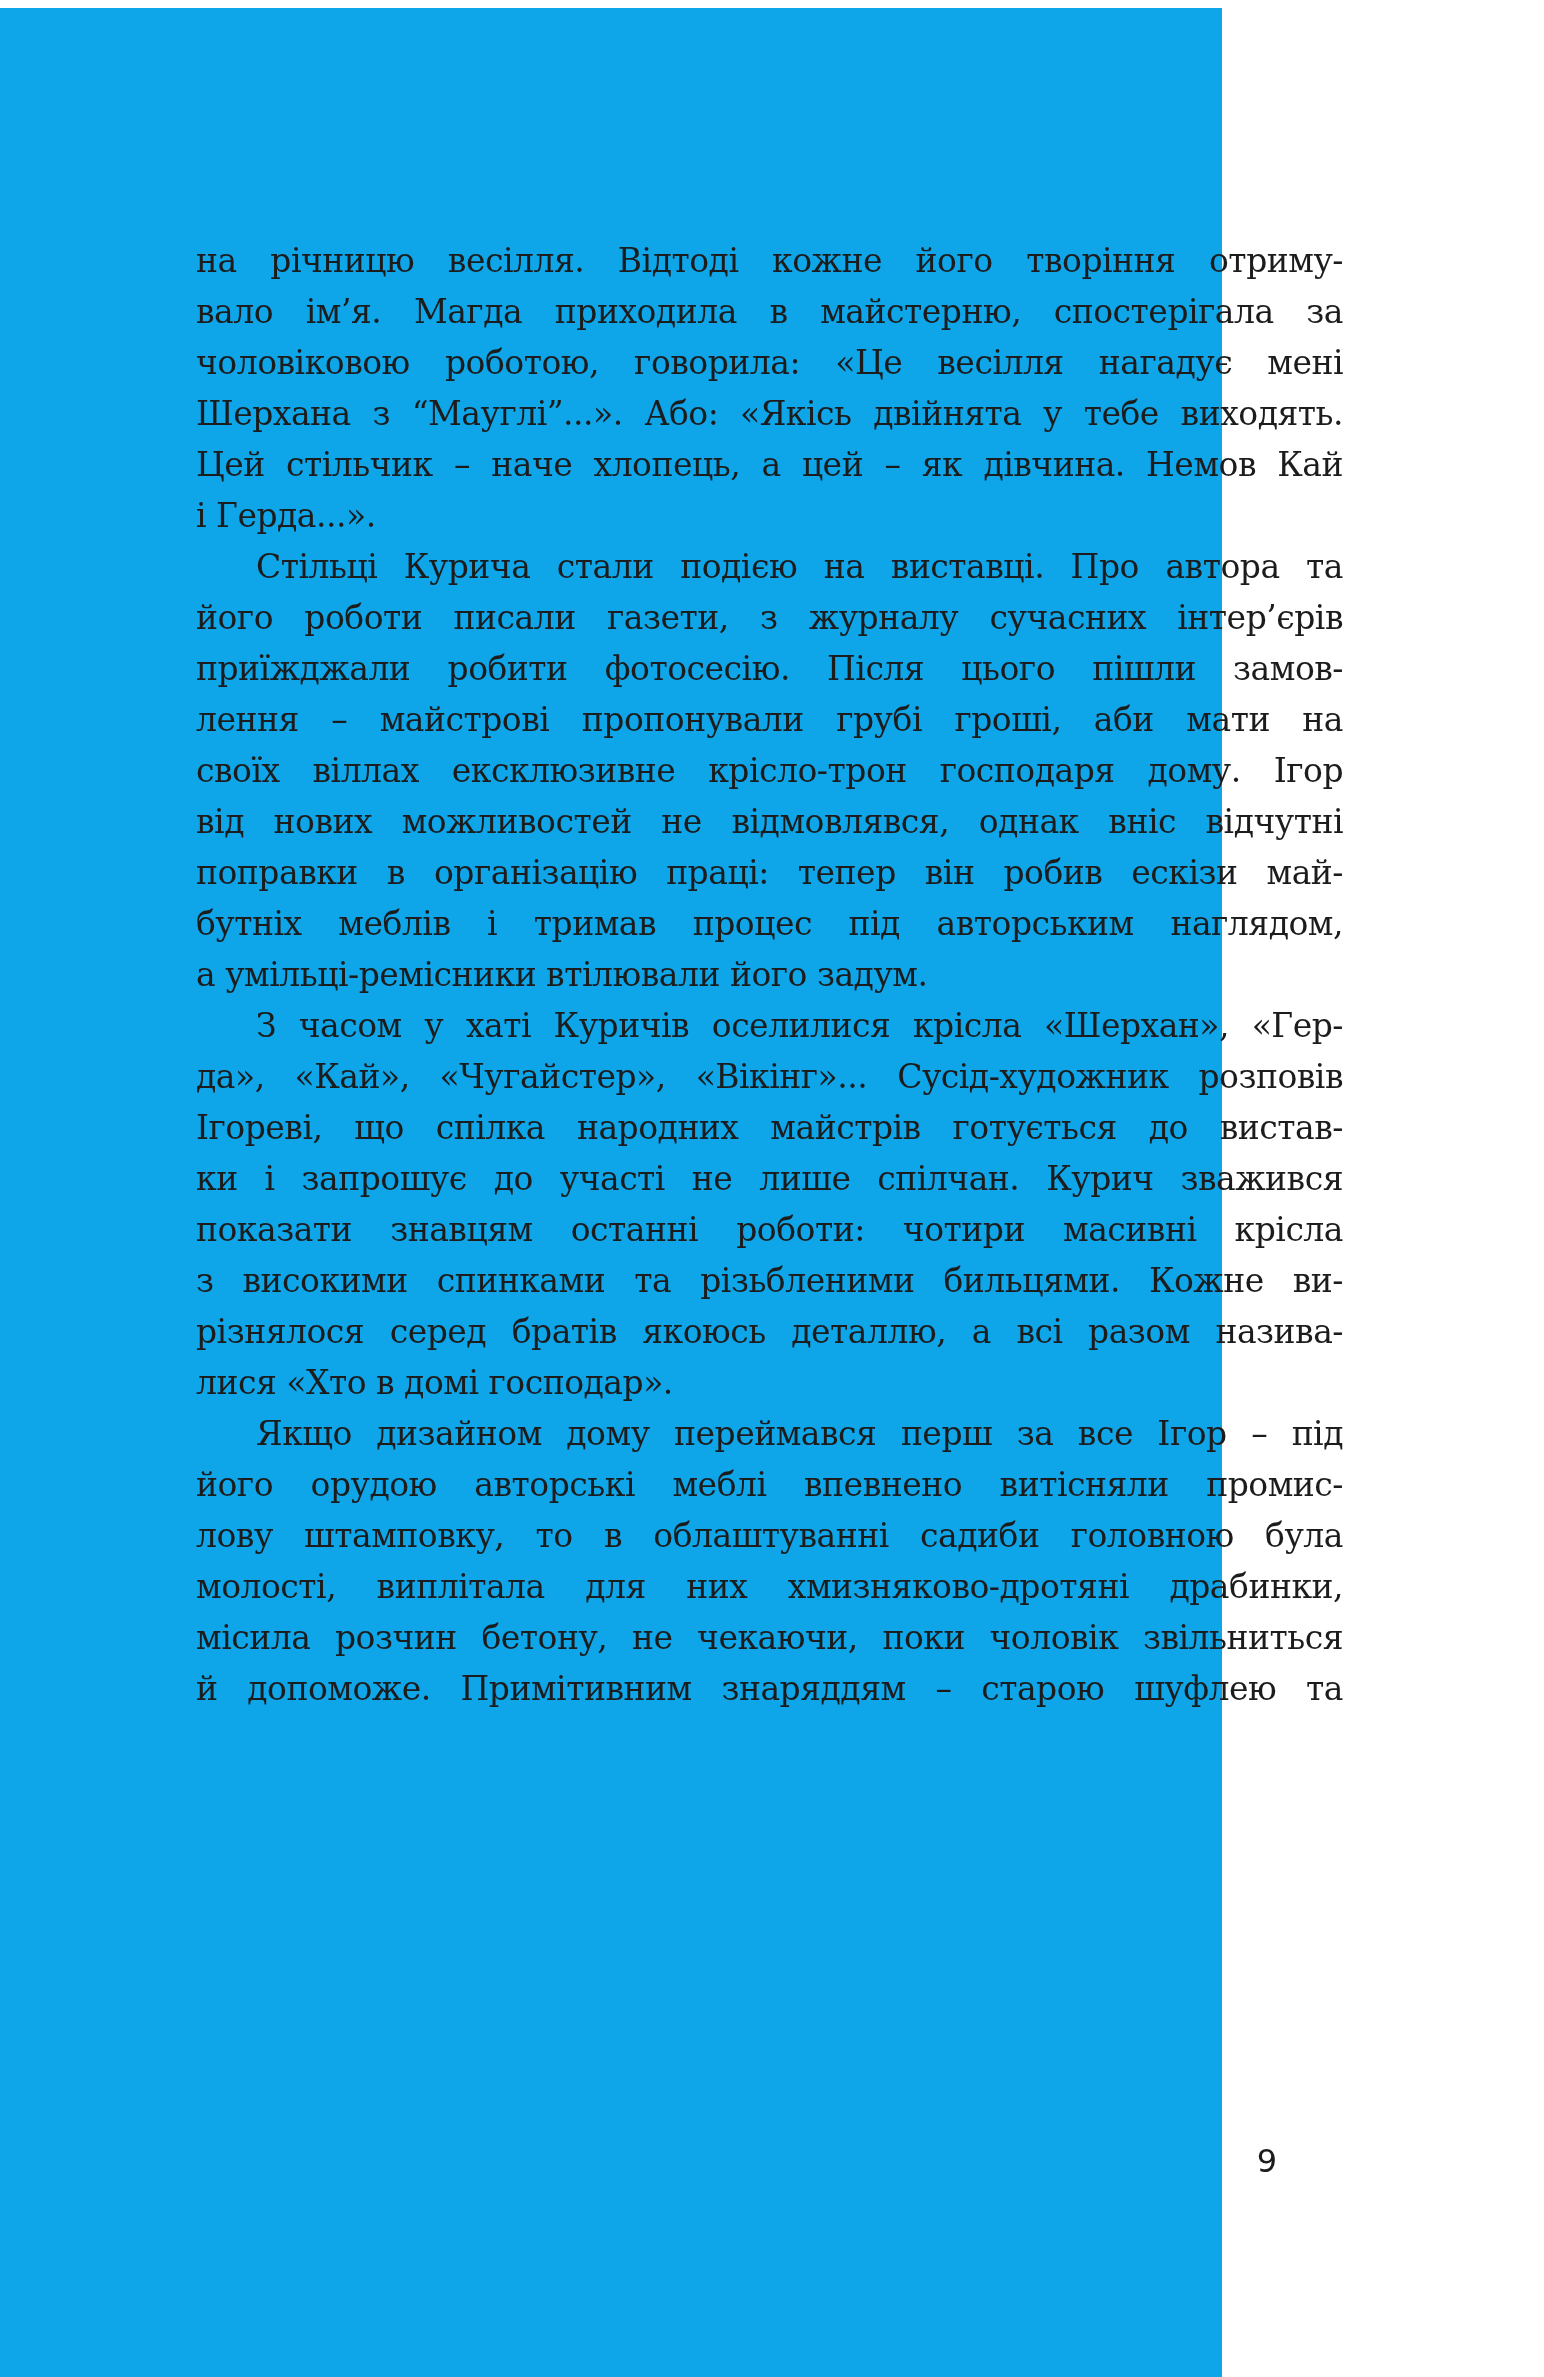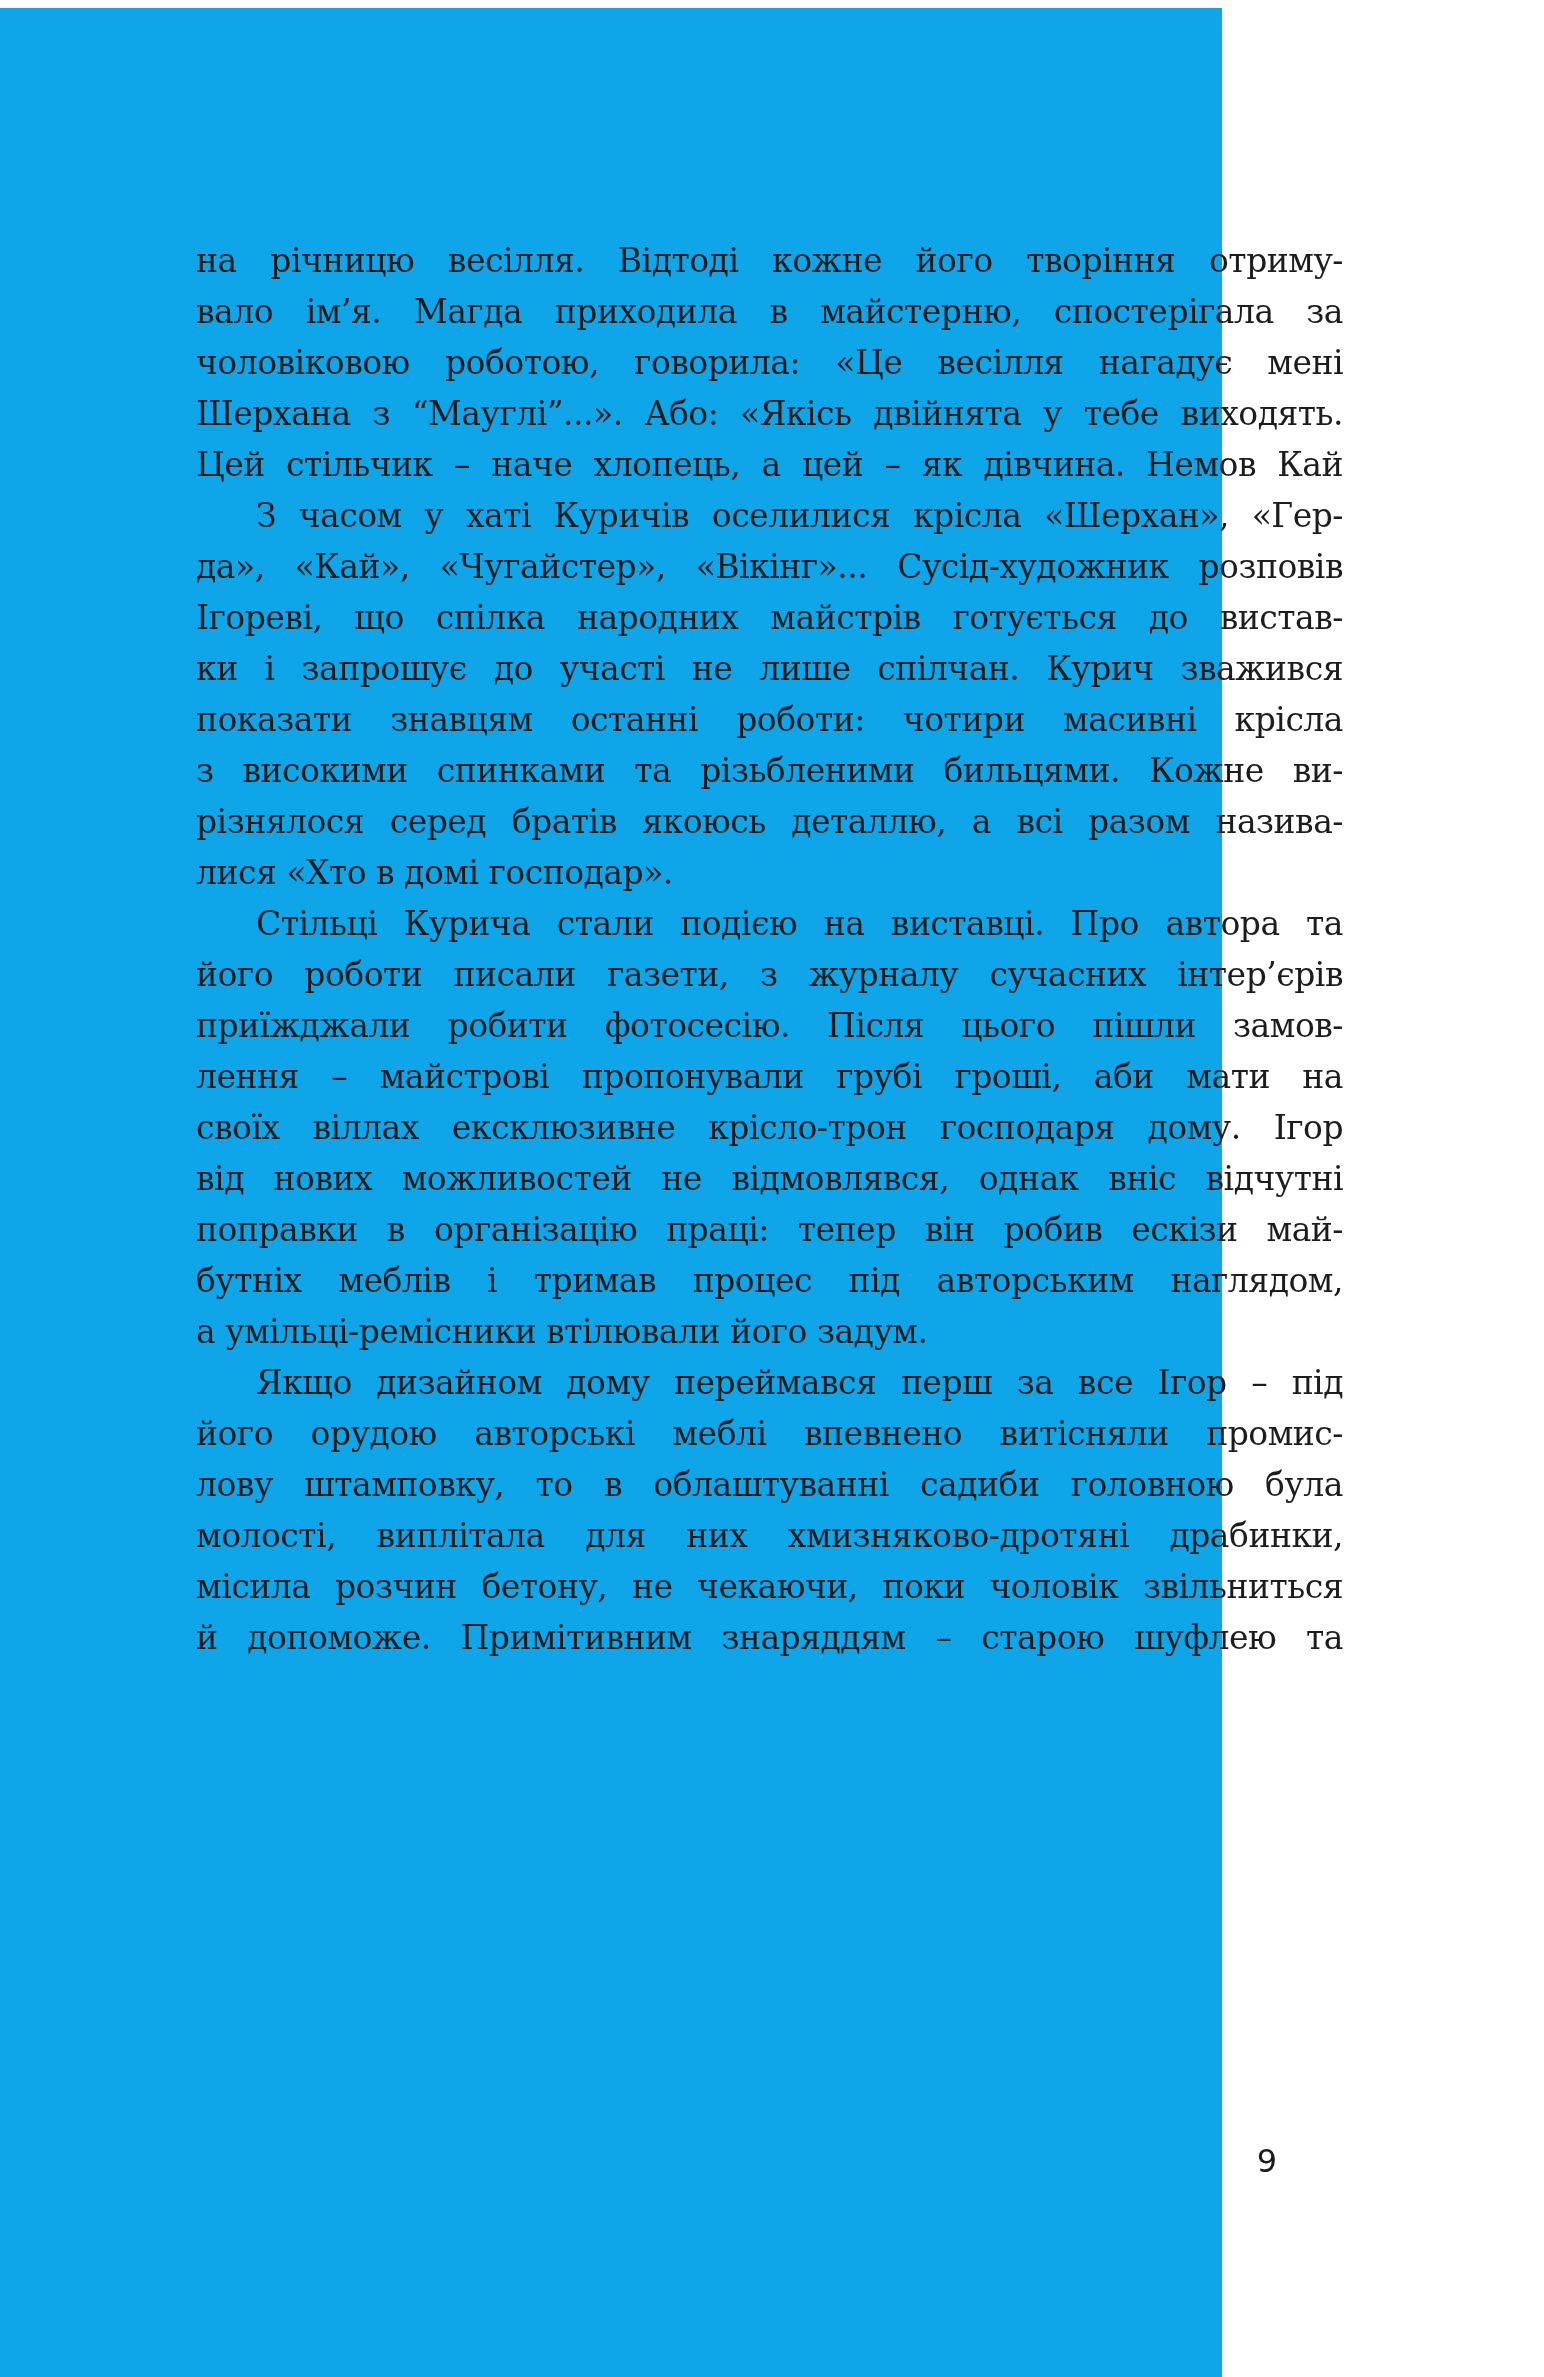--- a/index.html
+++ b/index.html
@@ -35,43 +35,44 @@
 
 <div class="page">
   <div class="text-block">
 
     <div>
       <span class="line">на річницю весілля. Відтоді кожне його творіння отриму-</span>
       <span class="line">вало ім’я. Магда приходила в майстерню, спостерігала за</span>
       <span class="line">чоловіковою роботою, говорила: «Це весілля нагадує мені</span>
       <span class="line">Шерхана з “Мауглі”...». Або: «Якісь двійнята у тебе виходять.</span>
       <span class="line">Цей стільчик – наче хлопець, а цей – як дівчина. Немов Кай</span>
-    </div>
-
-    <div>
-      <span class="line indent">З часом у хаті Куричів оселилися крісла «Шерхан», «Гер-</span>
-      <span class="line">да», «Кай», «Чугайстер», «Вікінг»... Сусід-художник розповів</span>
-      <span class="line">Ігореві, що спілка народних майстрів готується до вистав-</span>
-      <span class="line">ки і запрошує до участі не лише спілчан. Курич зважився</span>
-      <span class="line">показати знавцям останні роботи: чотири масивні крісла</span>
-      <span class="line">з високими спинками та різьбленими бильцями. Кожне ви-</span>
-      <span class="line">різнялося серед братів якоюсь деталлю, а всі разом назива-</span>
-      <span class="line last">лися «Хто в домі господар».</span>
+      <span class="line last">і Герда...».</span>
     </div>
 
     <div>
       <span class="line indent">Стільці Курича стали подією на виставці. Про автора та</span>
       <span class="line">його роботи писали газети, з журналу сучасних інтер’єрів</span>
       <span class="line">приїжджали робити фотосесію. Після цього пішли замов-</span>
       <span class="line">лення – майстрові пропонували грубі гроші, аби мати на</span>
       <span class="line">своїх віллах ексклюзивне крісло-трон господаря дому. Ігор</span>
       <span class="line">від нових можливостей не відмовлявся, однак вніс відчутні</span>
       <span class="line">поправки в організацію праці: тепер він робив ескізи май-</span>
       <span class="line">бутніх меблів і тримав процес під авторським наглядом,</span>
       <span class="line last">а умільці-ремісники втілювали його задум.</span>
+    </div>
+
+    <div>
+      <span class="line indent">З часом у хаті Куричів оселилися крісла «Шерхан», «Гер-</span>
+      <span class="line">да», «Кай», «Чугайстер», «Вікінг»... Сусід-художник розповів</span>
+      <span class="line">Ігореві, що спілка народних майстрів готується до вистав-</span>
+      <span class="line">ки і запрошує до участі не лише спілчан. Курич зважився</span>
+      <span class="line">показати знавцям останні роботи: чотири масивні крісла</span>
+      <span class="line">з високими спинками та різьбленими бильцями. Кожне ви-</span>
+      <span class="line">різнялося серед братів якоюсь деталлю, а всі разом назива-</span>
+      <span class="line last">лися «Хто в домі господар».</span>
     </div>
 
     <div>
       <span class="line indent">Якщо дизайном дому переймався перш за все Ігор – під</span>
       <span class="line">його орудою авторські меблі впевнено витісняли промис-</span>
       <span class="line">лову штамповку, то в облаштуванні садиби головною була</span>
       <span class="line">молості, виплітала для них хмизняково-дротяні драбинки,</span>
       <span class="line">місила розчин бетону, не чекаючи, поки чоловік звільниться</span>
       <span class="line">й допоможе. Примітивним знаряддям – старою шуфлею та</span>
     </div>

